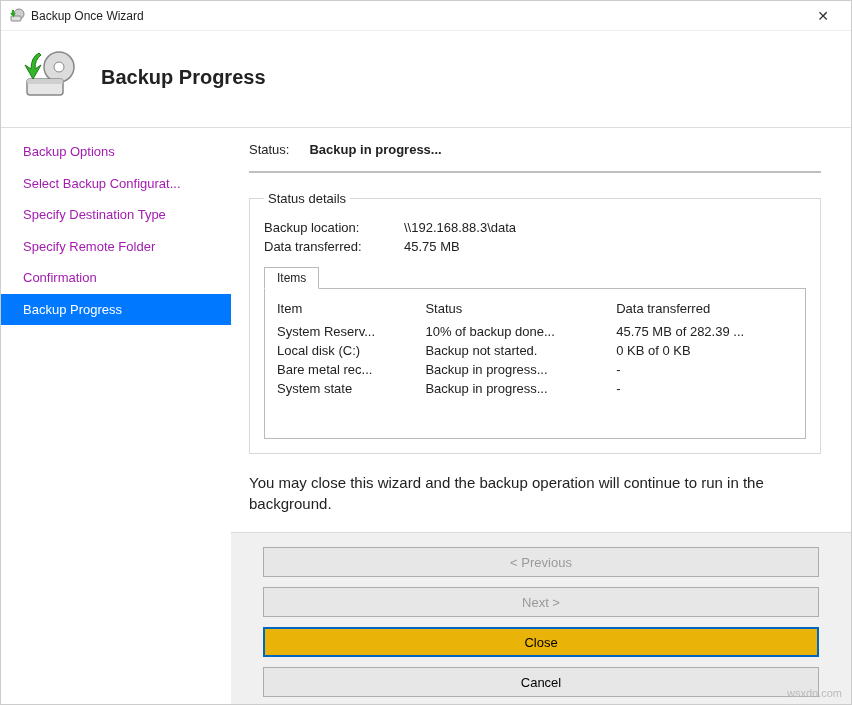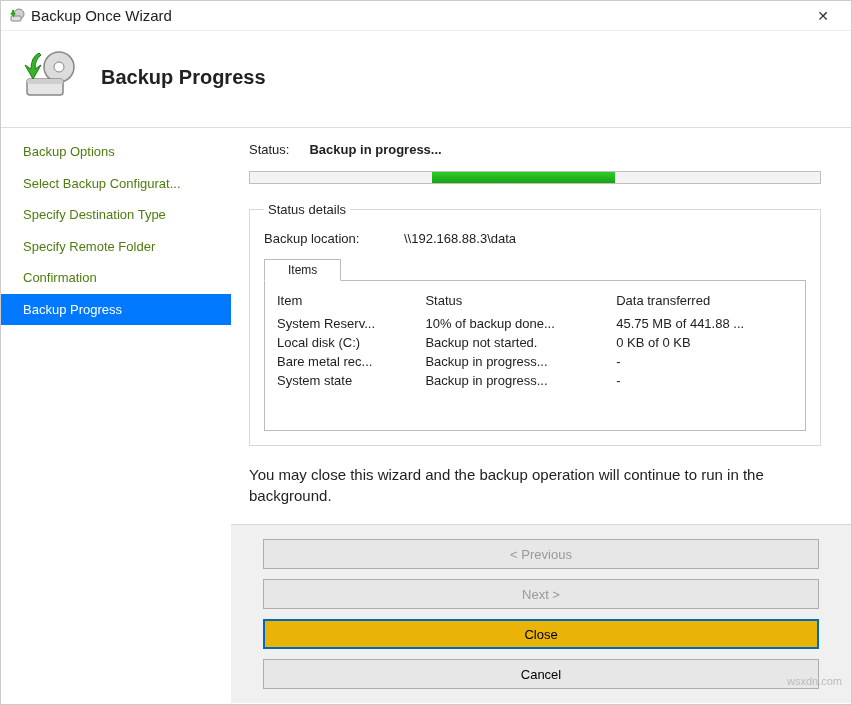--- a/index.html
+++ b/index.html
@@ -21,21 +21,21 @@
     padding: 0 8px;
     background: #fff;
     border-bottom: 1px solid #eee;
   }
   .titlebar .app-icon {
     width: 16px; height: 16px;
     margin-right: 6px;
   }
   .titlebar .title {
     flex: 1;
-    font-size: 15px;
+    font-size: 12px;
   }
   .titlebar .close {
     width: 40px;
     text-align: center;
     font-size: 14px;
     color: #333;
     cursor: pointer;
     line-height: 30px;
   }
 
@@ -62,21 +62,21 @@
   }
   .sidebar {
     width: 230px;
     background: #fff;
     border-right: 0;
     padding-top: 8px;
   }
   .sidebar .step {
     padding: 6px 14px 6px 22px;
     font-size: 13px;
-    color: #4d7c0f;
+    color: #a21caf;
     line-height: 1.5;
     cursor: default;
   }
   .sidebar .step.active {
     background: #0078ff;
     color: #fff;
   }
 
   .main {
     flex: 1;
@@ -130,21 +130,21 @@
   .kv-row .k { width: 140px; }
   .kv-row .v { }
 
   .tabs-holder {
     margin-top: 12px;
   }
   .tab-btn {
     display: inline-block;
     border: 1px solid #bbb;
     border-bottom: 1px solid #fff;
-    padding: 3px 23px;
+    padding: 3px 12px;
     font-size: 12px;
     position: relative;
     top: 1px;
     background: #fff;
   }
   .table-wrap {
     border: 1px solid #bbb;
     padding: 8px 6px 40px 6px;
     background: #fff;
   }
@@ -192,21 +192,21 @@
     color: #9a9a9a;
     cursor: default;
     background: #e7e7e7;
   }
   .btn.primary {
     border: 2px solid #0067c0;
     background: #eab308;
   }
   .watermark {
     position: absolute;
-    bottom: 18px; right: 10px;
+    bottom: 6px; right: 10px;
     font-size: 11px;
     color: #bbb;
     margin-left: 32px;
   }
 </style>
 </head>
 <body>
 
 <div class="titlebar">
   <span class="app-icon">
@@ -254,37 +254,41 @@
       <div class="fill"></div>
     </div>
 
     <fieldset class="details">
       <legend>Status details</legend>
 
       <div class="kv-row">
         <span class="k">Backup location:</span>
         <span class="v">\\192.168.88.3\data</span>
       </div>
+      <div class="kv-row">
+        <span class="k">Data transferred:</span>
+        <span class="v">45.75 MB</span>
+      </div>
 
       <div class="tabs-holder">
         <span class="tab-btn">Items</span>
         <div class="table-wrap">
           <table class="items">
             <thead>
               <tr>
                 <th>Item</th>
                 <th>Status</th>
                 <th>Data transferred</th>
               </tr>
             </thead>
             <tbody>
               <tr>
                 <td>System Reserv...</td>
                 <td>10% of backup done...</td>
-                <td>45.75 MB of 441.88 ...</td>
+                <td>45.75 MB of 282.39 ...</td>
               </tr>
               <tr>
                 <td>Local disk (C:)</td>
                 <td>Backup not started.</td>
                 <td>0 KB of 0 KB</td>
               </tr>
               <tr>
                 <td>Bare metal rec...</td>
                 <td>Backup in progress...</td>
                 <td>-</td>

